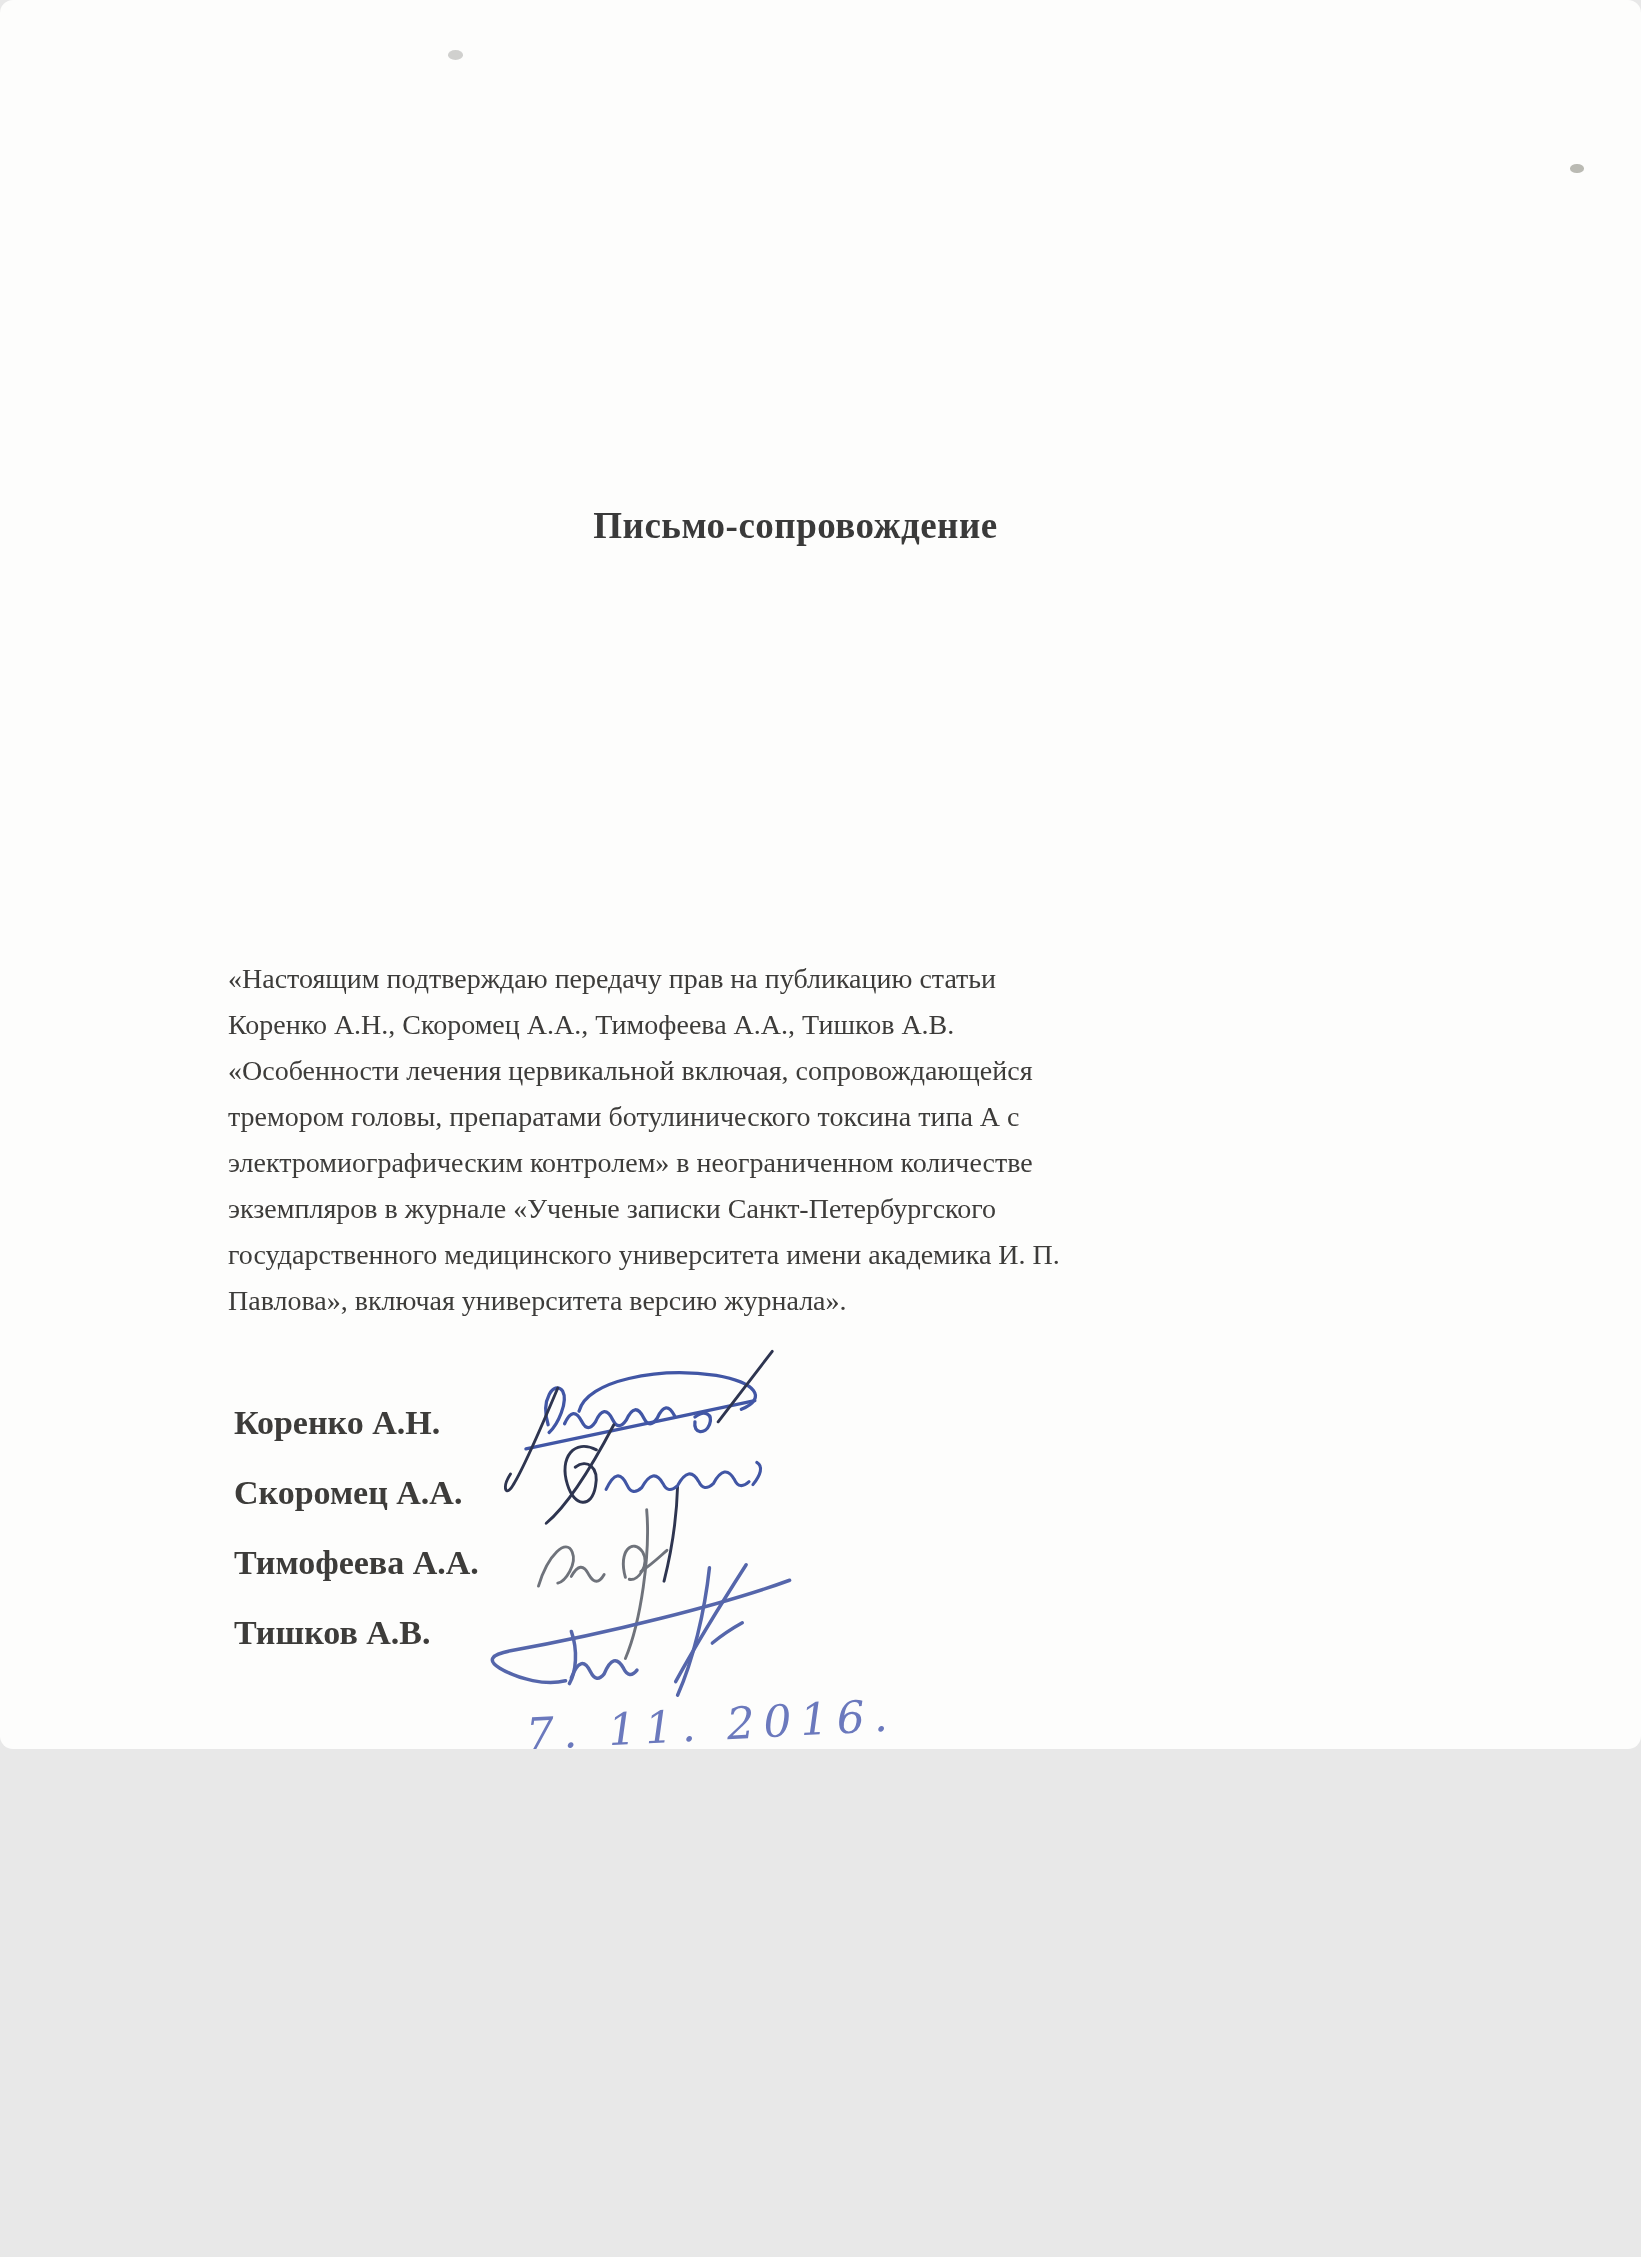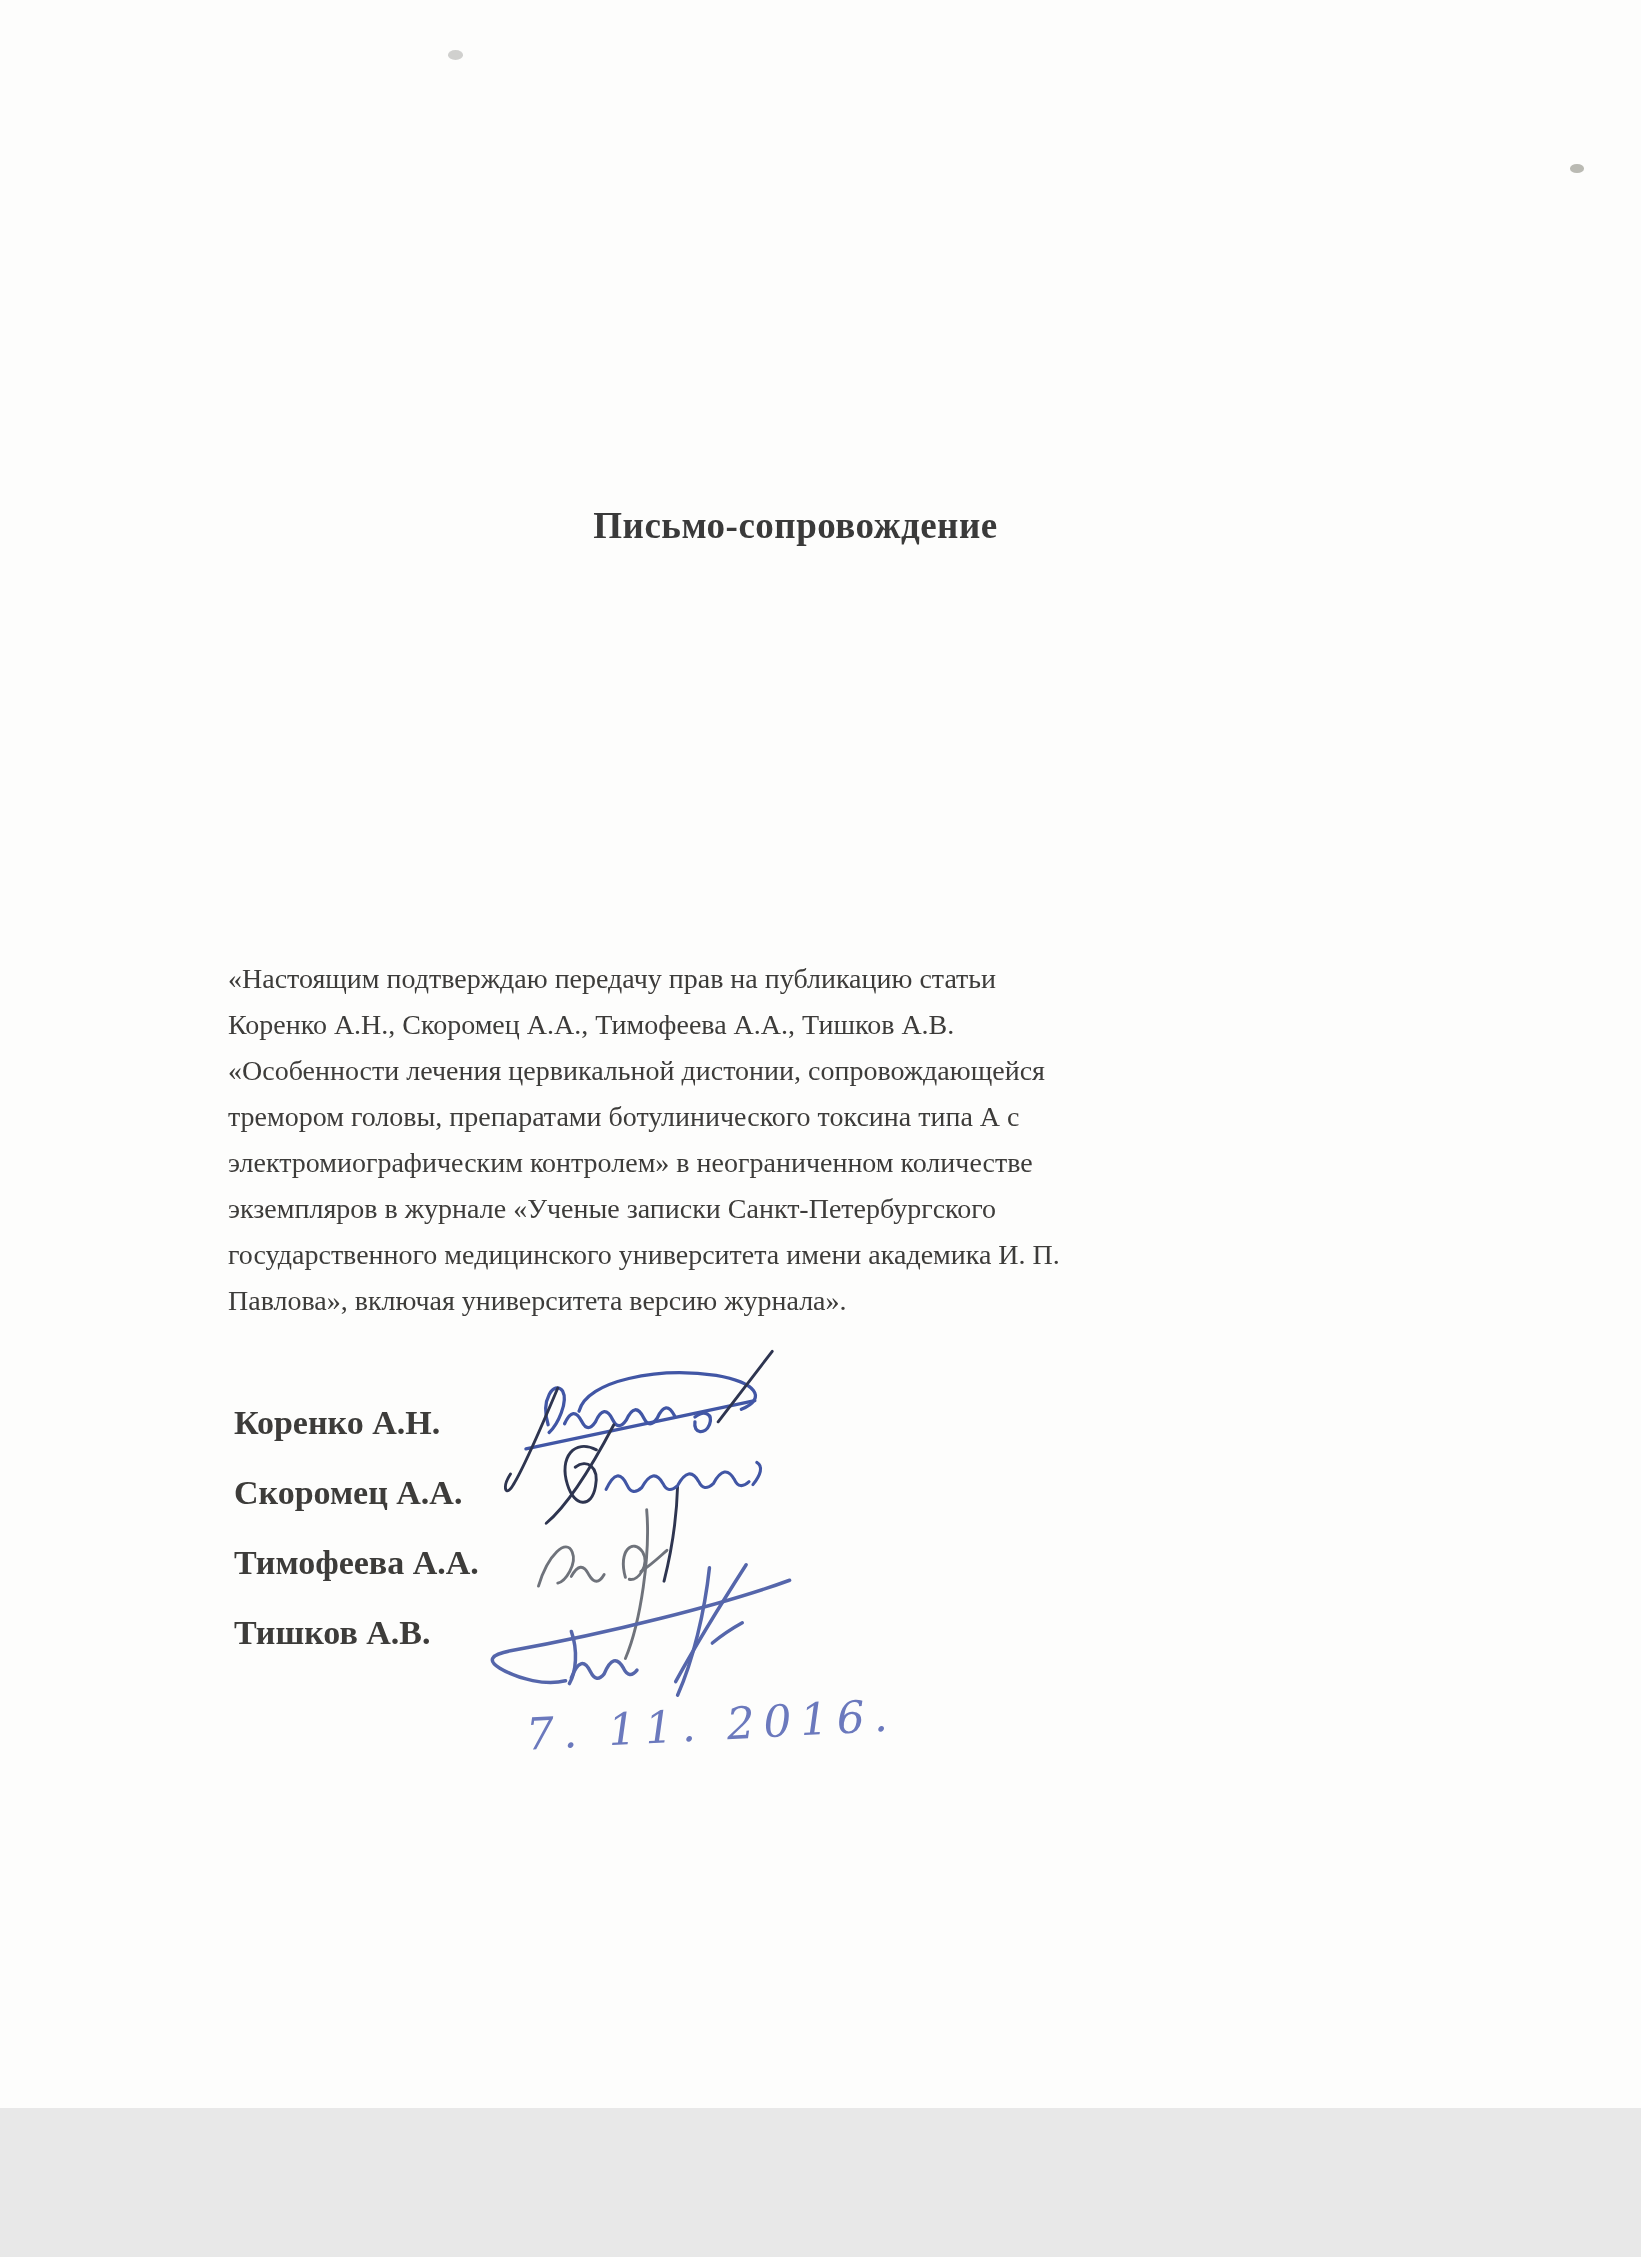--- a/index.html
+++ b/index.html
@@ -1,23 +1,24 @@
 <!DOCTYPE html>
 <html><head>
 <meta charset="utf-8">
 <style>
   html, body { margin: 0; padding: 0; background: #e8e8e8; }
   .page {
     position: relative;
     width: 1641px;
-    height: 2108px;
+    height: 1749px;
     background: #fdfdfc;
     overflow: hidden;
     font-family: "Liberation Serif", serif;
     color: #3d3c3a;
+    border-radius: 13px;
   }
   .title {
     position: absolute;
     left: 0;
     top: 504px;
     width: 1591px;
     margin: 0;
     text-align: center;
     font-size: 37px;
     font-weight: bold;
@@ -71,21 +72,21 @@
 <div class="page">
 
   <div class="speck speck-1"></div>
   <div class="speck speck-2"></div>
 
   <h1 class="title">Письмо-сопровождение</h1>
 
   <div class="body-text">
     <div class="body-line">«Настоящим подтверждаю передачу прав на публикацию статьи</div>
     <div class="body-line">Коренко А.Н., Скоромец А.А., Тимофеева А.А., Тишков А.В.</div>
-    <div class="body-line">«Особенности лечения цервикальной дистонии, сопровождающейся</div>
+    <div class="body-line">«Особенности лечения цервикальной включая, сопровождающейся</div>
     <div class="body-line">тремором головы, препаратами ботулинического токсина типа А с</div>
     <div class="body-line">электромиографическим контролем» в неограниченном количестве</div>
     <div class="body-line">экземпляров в журнале «Ученые записки Санкт-Петербургского</div>
     <div class="body-line">государственного медицинского университета имени академика И. П.</div>
     <div class="body-line">Павлова», включая университета версию журнала».</div>
   </div>
 
   <div class="signers">
     <div class="signer-row">Коренко А.Н.</div>
     <div class="signer-row">Скоромец А.А.</div>

